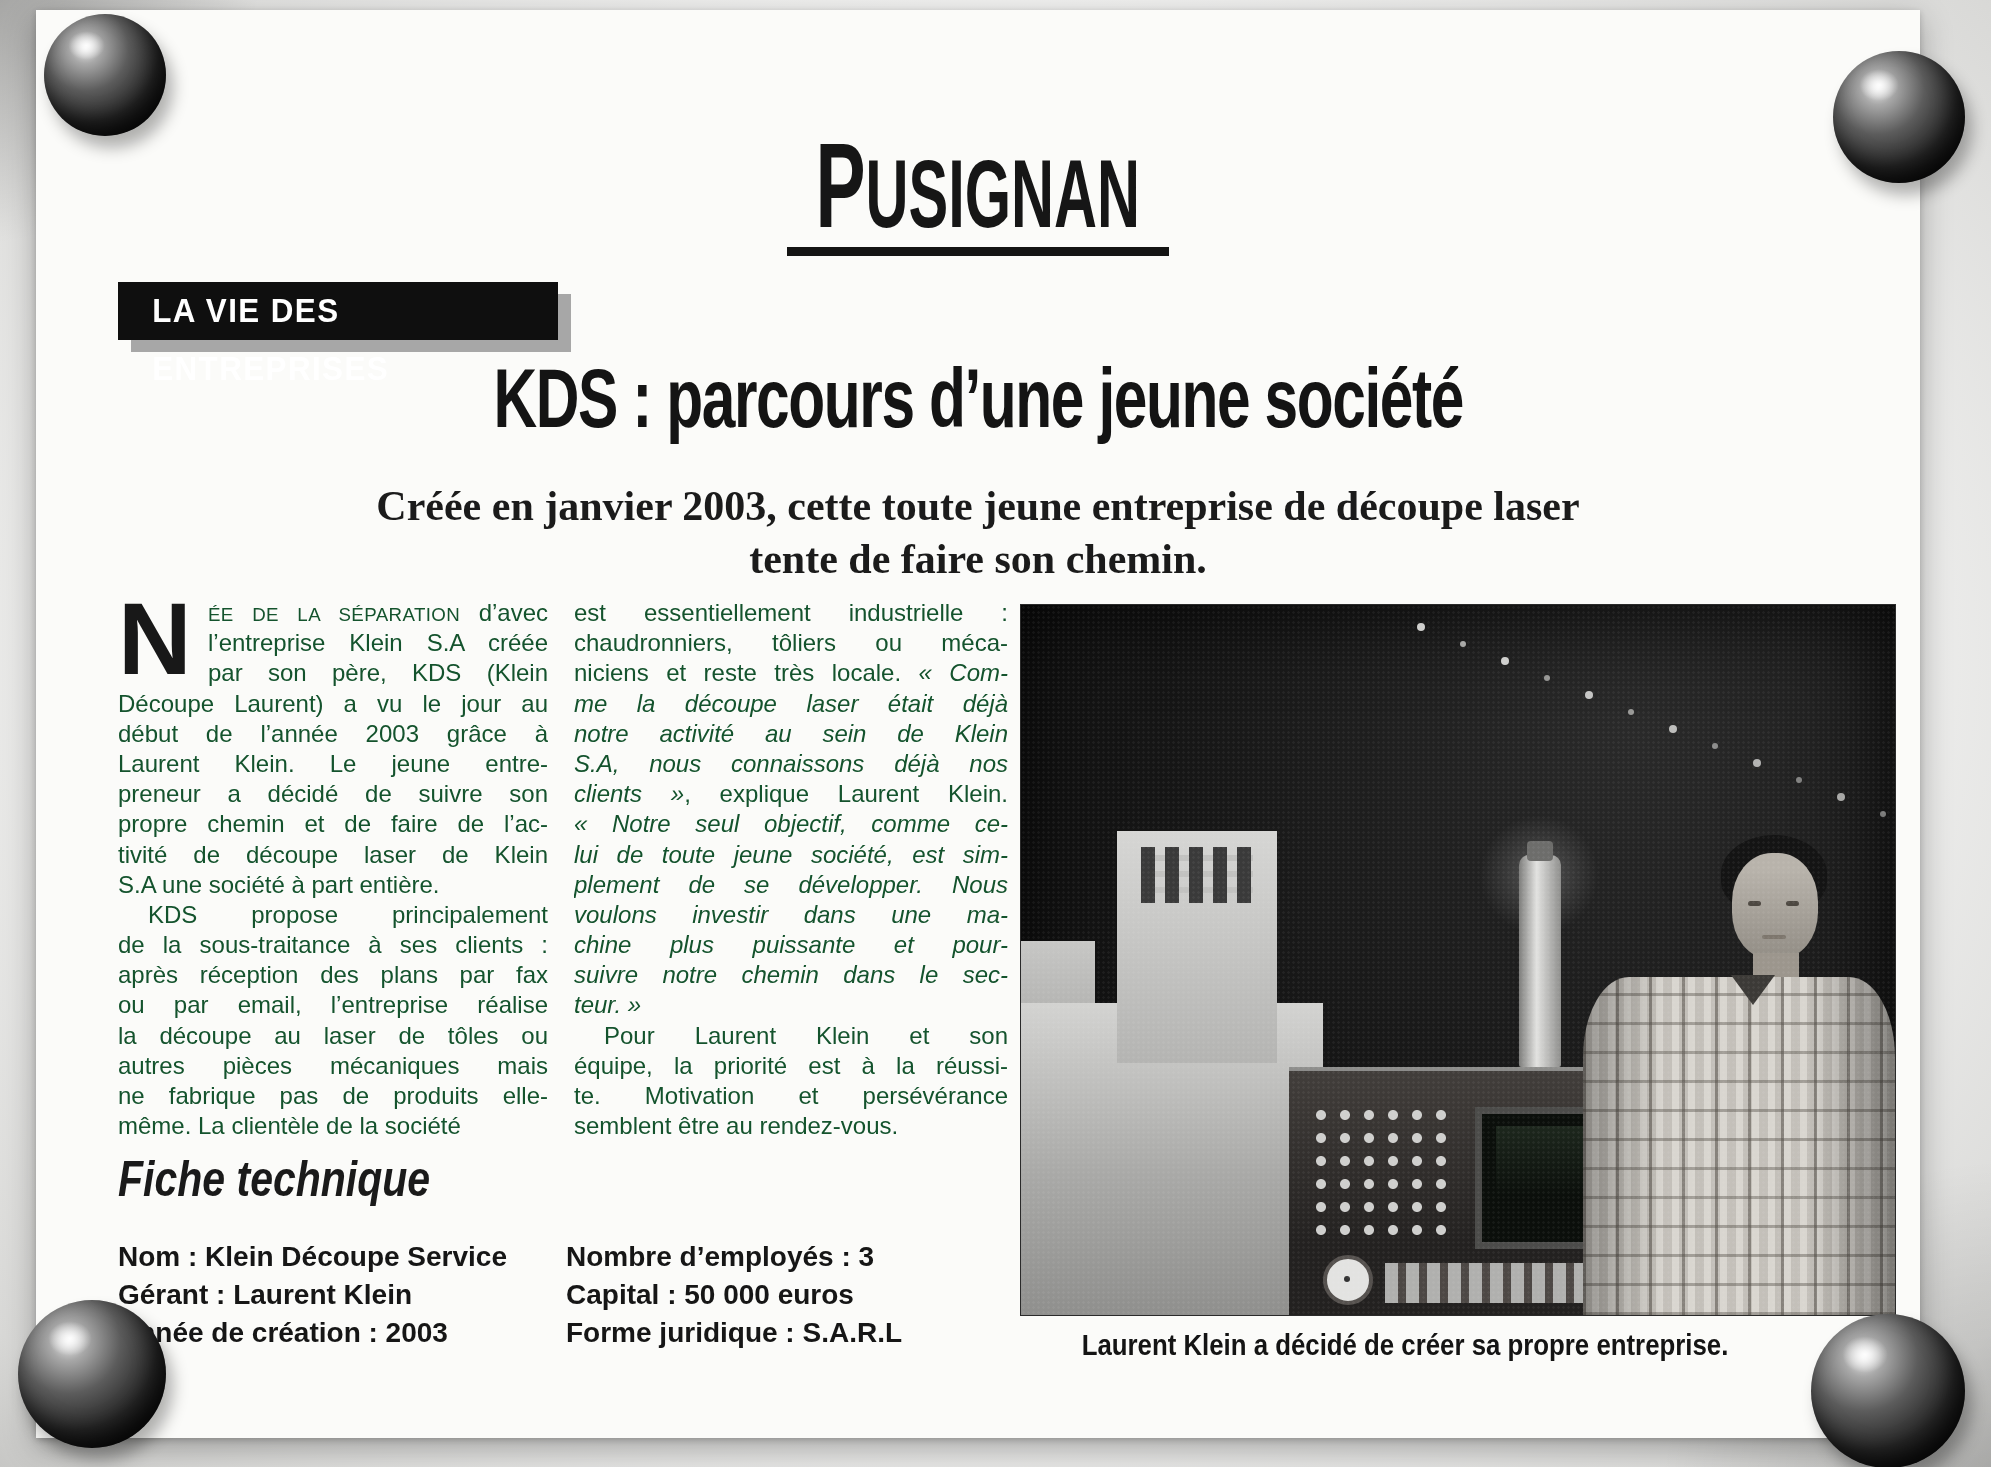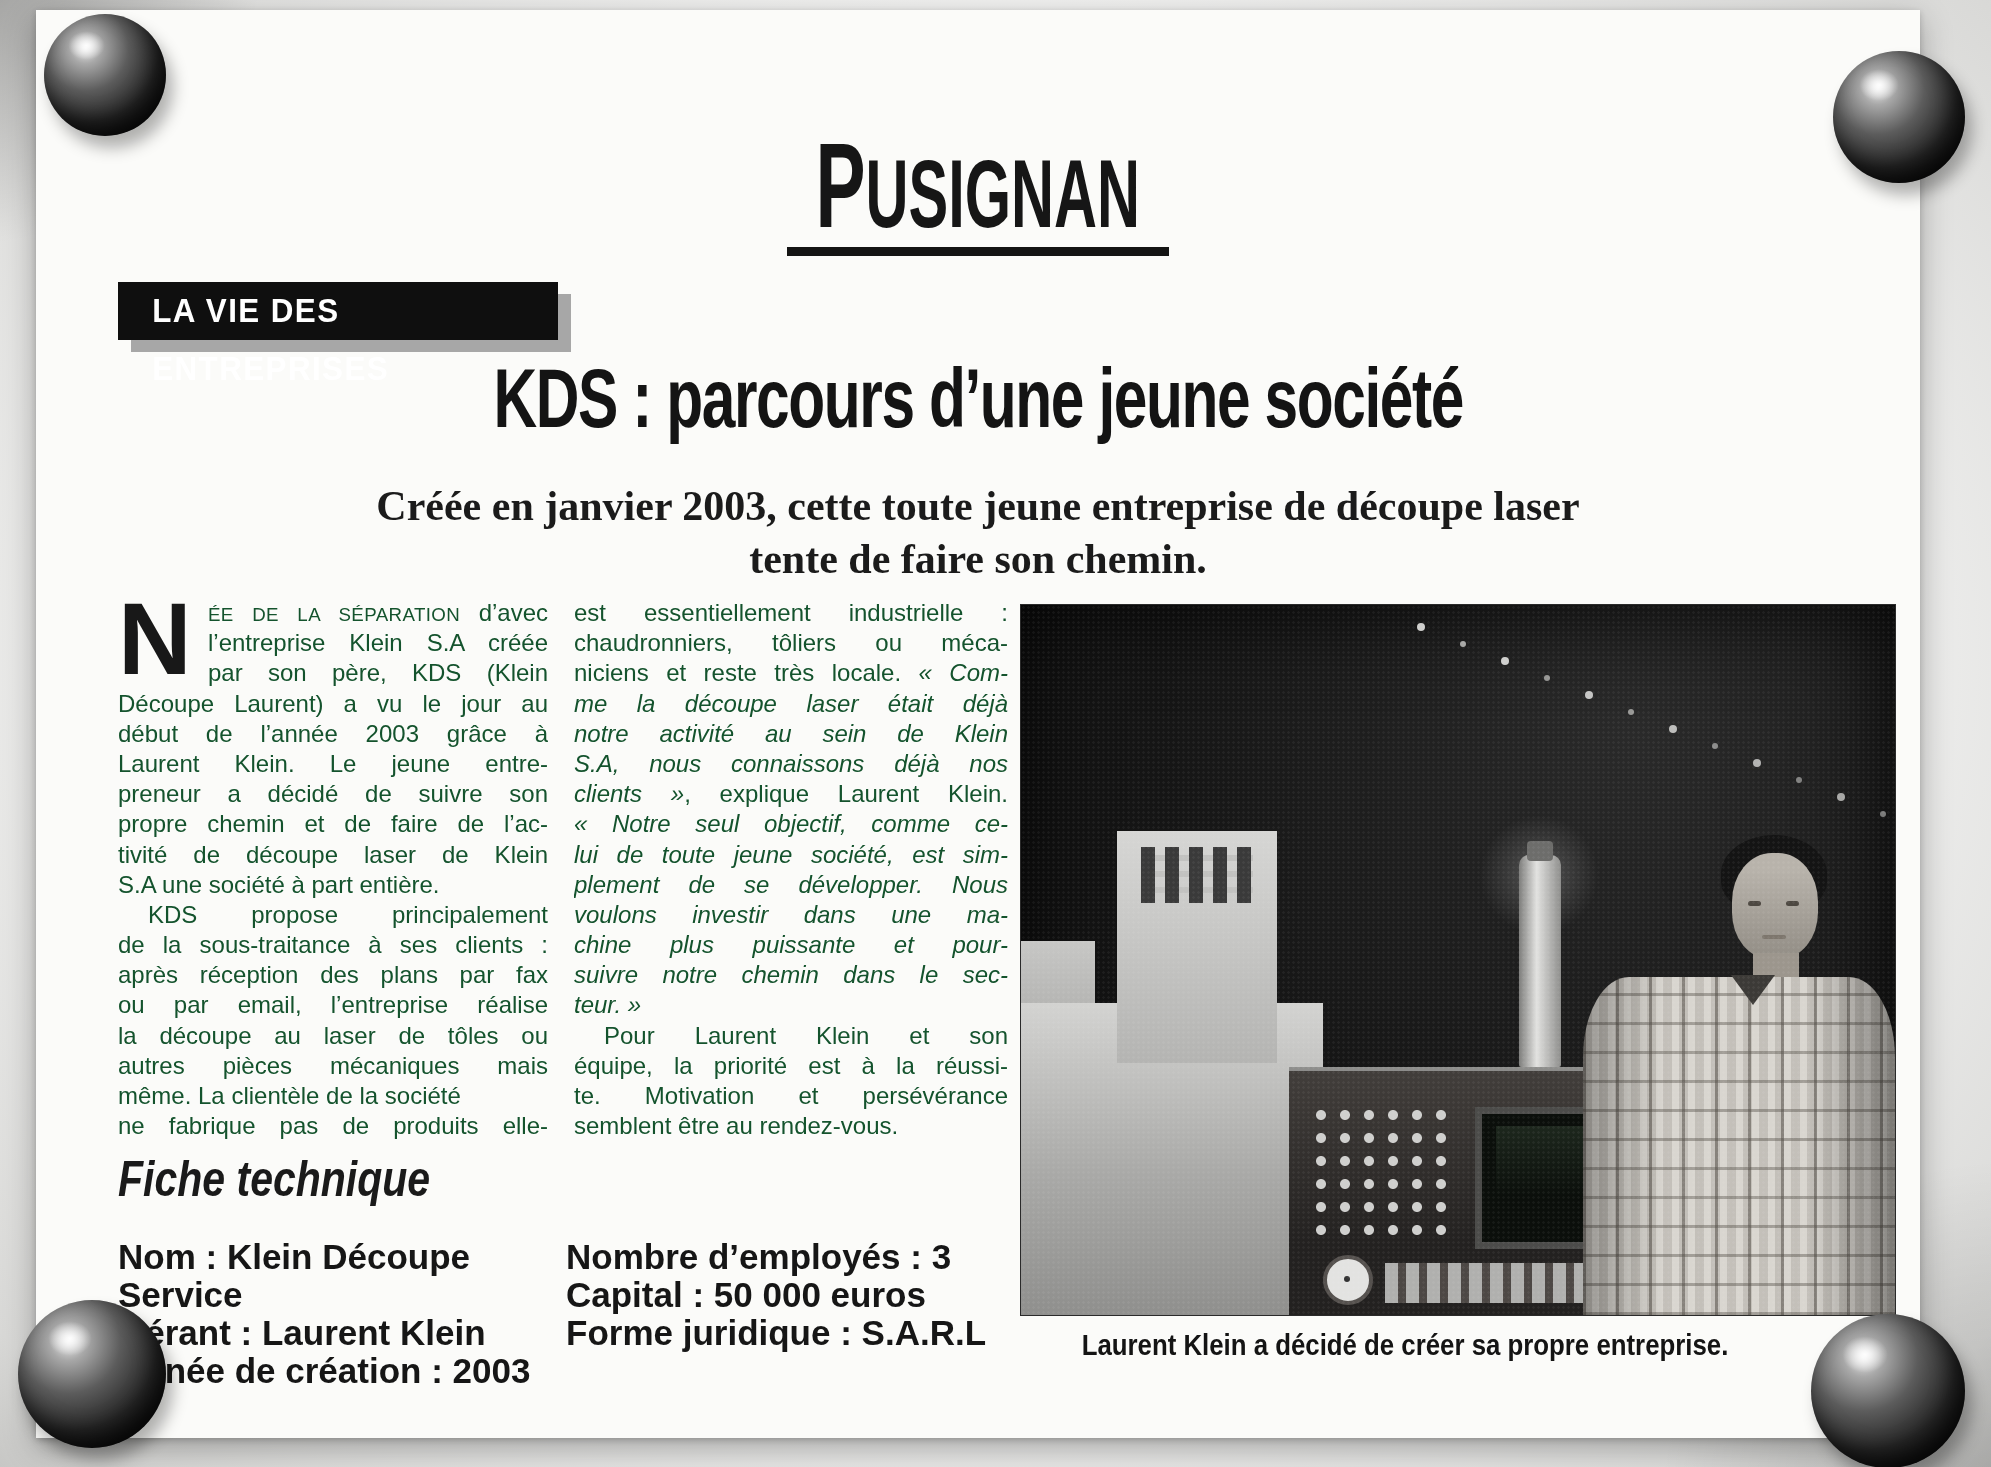--- a/index.html
+++ b/index.html
@@ -42,21 +42,21 @@
   .bodyline{text-align:justify;text-align-last:justify;height:30.2px;overflow:hidden;}
   .bodyline.last{text-align-last:left;}
   .bodyline.ind{padding-left:30px;}
   .bodyline.pad-drop{padding-left:90px;}
   .it{font-style:italic;}
   .sc{font-size:.78em;letter-spacing:.4px;}
   .dropcap{position:absolute;left:82px;top:586px;font-size:102px;line-height:.86;font-weight:bold;color:#181818;}
   
   .fiche-head{position:absolute;left:82px;top:1140px;font-weight:bold;font-style:italic;font-size:50px;color:#1a1a1a;}
   .fiche-head span{display:inline-block;transform:scaleX(.82);transform-origin:left;}
-  .fiche-col{position:absolute;top:1228px;font-weight:bold;font-size:35px;line-height:38px;color:#161616;}
+  .fiche-col{position:absolute;top:1228px;font-weight:bold;font-size:28px;line-height:38px;color:#161616;}
   #fiche-left{left:82px;width:440px;}
   #fiche-right{left:530px;width:430px;}
   
   .photo{position:absolute;left:984px;top:594px;width:874px;height:710px;overflow:hidden;
     background:radial-gradient(ellipse at 70% 18%, #2a2a2a 0%, #151515 55%, #0e0e0e 100%);
     border:1px solid #2a2a2a;box-shadow:inset 0 0 90px rgba(0,0,0,.85);}
   .ph{position:absolute;}
   .wall-strip{left:0;top:336px;width:74px;height:374px;background:linear-gradient(180deg,#c7c7c5 0%,#9d9d9b 40%,#8a8a88 100%);
     background-size:100% 100%;}
   .machine-left{left:0;top:398px;width:302px;height:312px;background:linear-gradient(180deg,#d3d3d1,#a9a9a7 55%,#8f8f8d);}
@@ -140,22 +140,22 @@
         <div class="bodyline"><span>preneur a décidé de suivre son</span></div>
         <div class="bodyline"><span>propre chemin et de faire de l’ac-</span></div>
         <div class="bodyline"><span>tivité de découpe laser de Klein</span></div>
         <div class="bodyline last"><span>S.A une société à part entière.</span></div>
         <div class="bodyline ind"><span>KDS propose principalement</span></div>
         <div class="bodyline"><span>de la sous-traitance à ses clients :</span></div>
         <div class="bodyline"><span>après réception des plans par fax</span></div>
         <div class="bodyline"><span>ou par email, l’entreprise réalise</span></div>
         <div class="bodyline"><span>la découpe au laser de tôles ou</span></div>
         <div class="bodyline"><span>autres pièces mécaniques mais</span></div>
+        <div class="bodyline"><span>ne fabrique pas de produits elle-</span></div>
         <div class="bodyline last"><span>même. La clientèle de la société</span></div>
-        <div class="bodyline"><span>ne fabrique pas de produits elle-</span></div>
       </div>
     <div id="col2" class="bodycol">
         <div class="bodyline"><span>est essentiellement industrielle :</span></div>
         <div class="bodyline"><span>chaudronniers, tôliers ou méca-</span></div>
         <div class="bodyline"><span>niciens et reste très locale. </span><span class="it">« Com-</span></div>
         <div class="bodyline"><span class="it">me la découpe laser était déjà</span></div>
         <div class="bodyline"><span class="it">notre activité au sein de Klein</span></div>
         <div class="bodyline"><span class="it">S.A, nous connaissons déjà nos</span></div>
         <div class="bodyline"><span class="it">clients »</span><span>, explique Laurent Klein.</span></div>
         <div class="bodyline"><span class="it">« Notre seul objectif, comme ce-</span></div>

